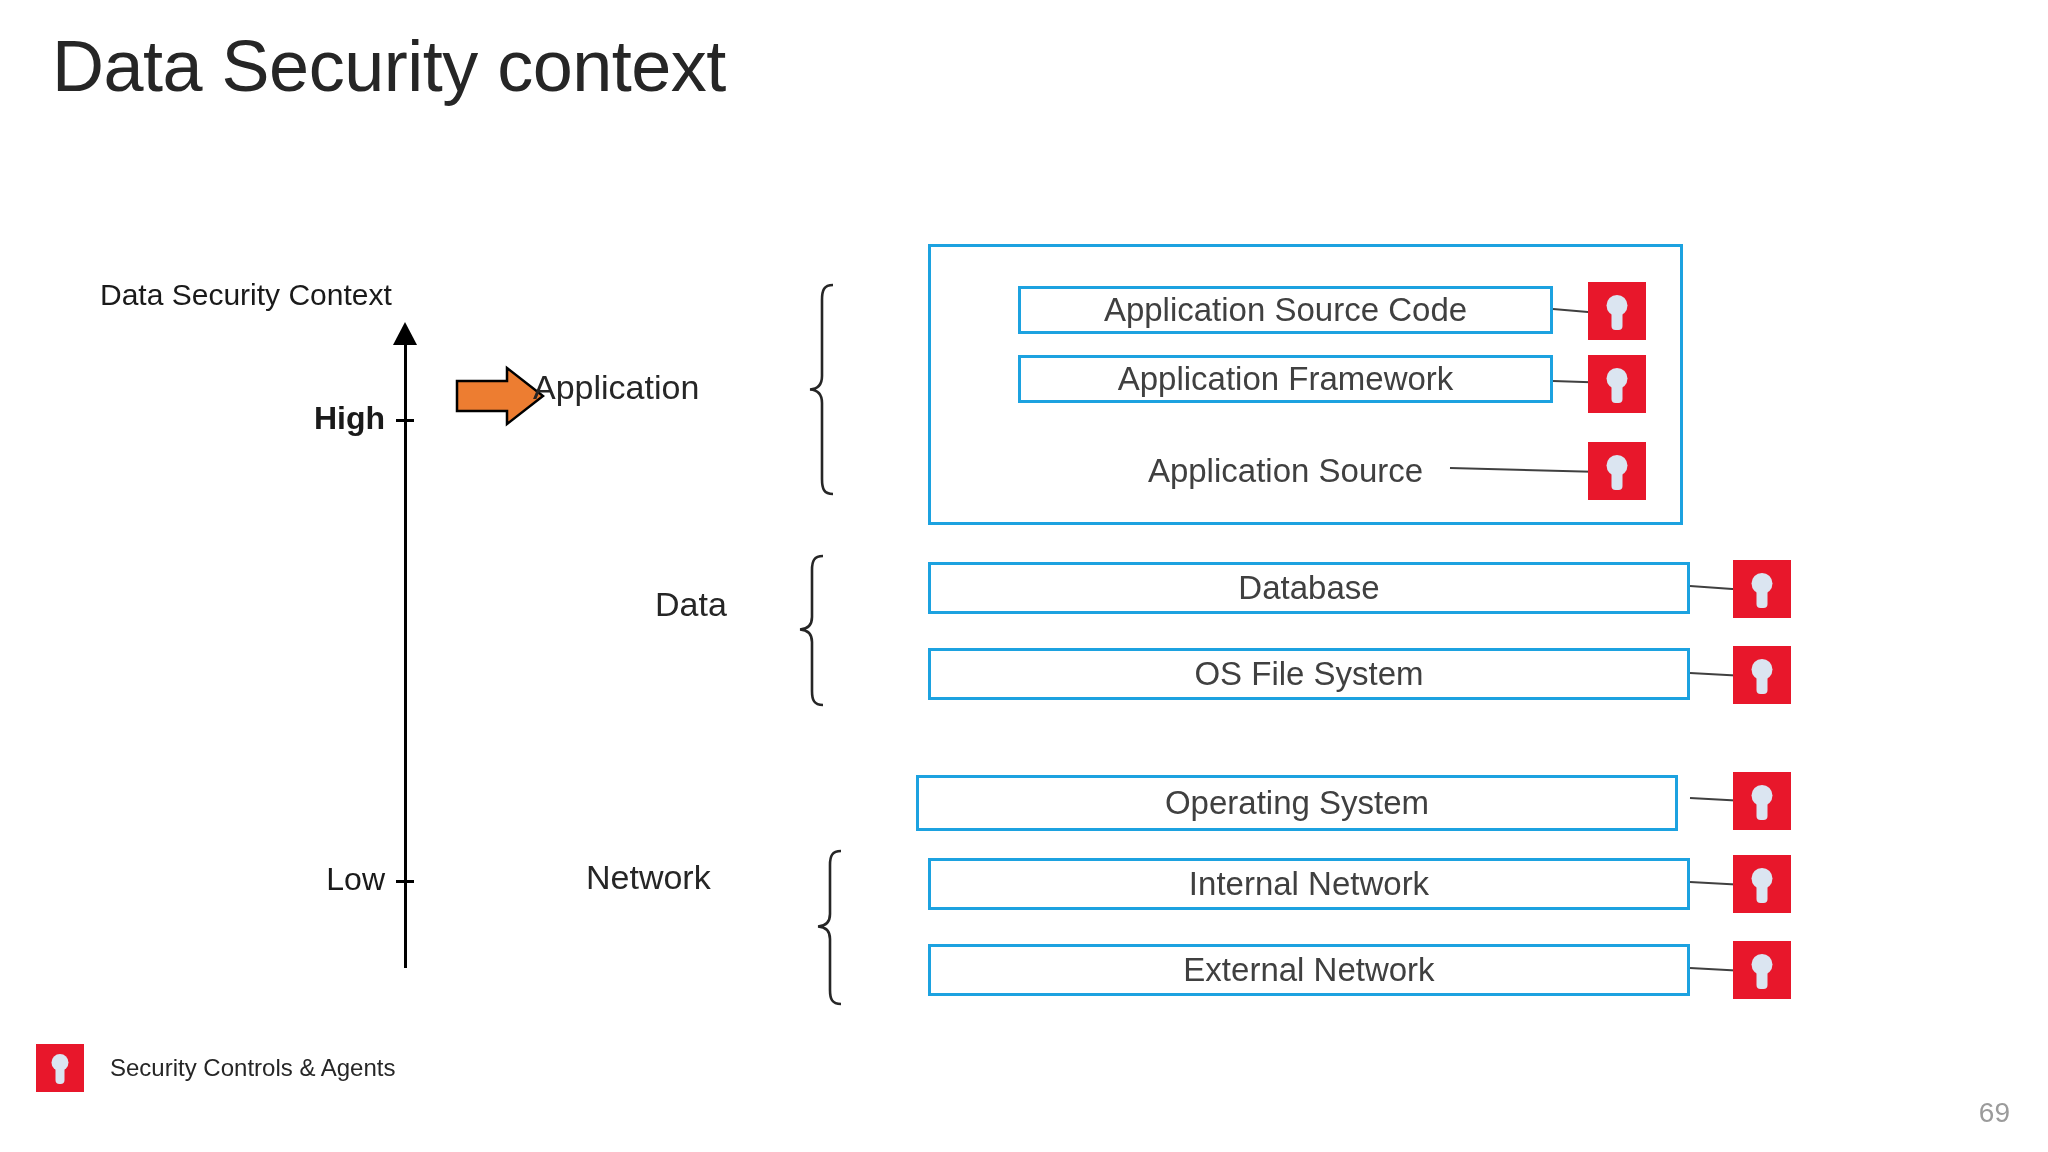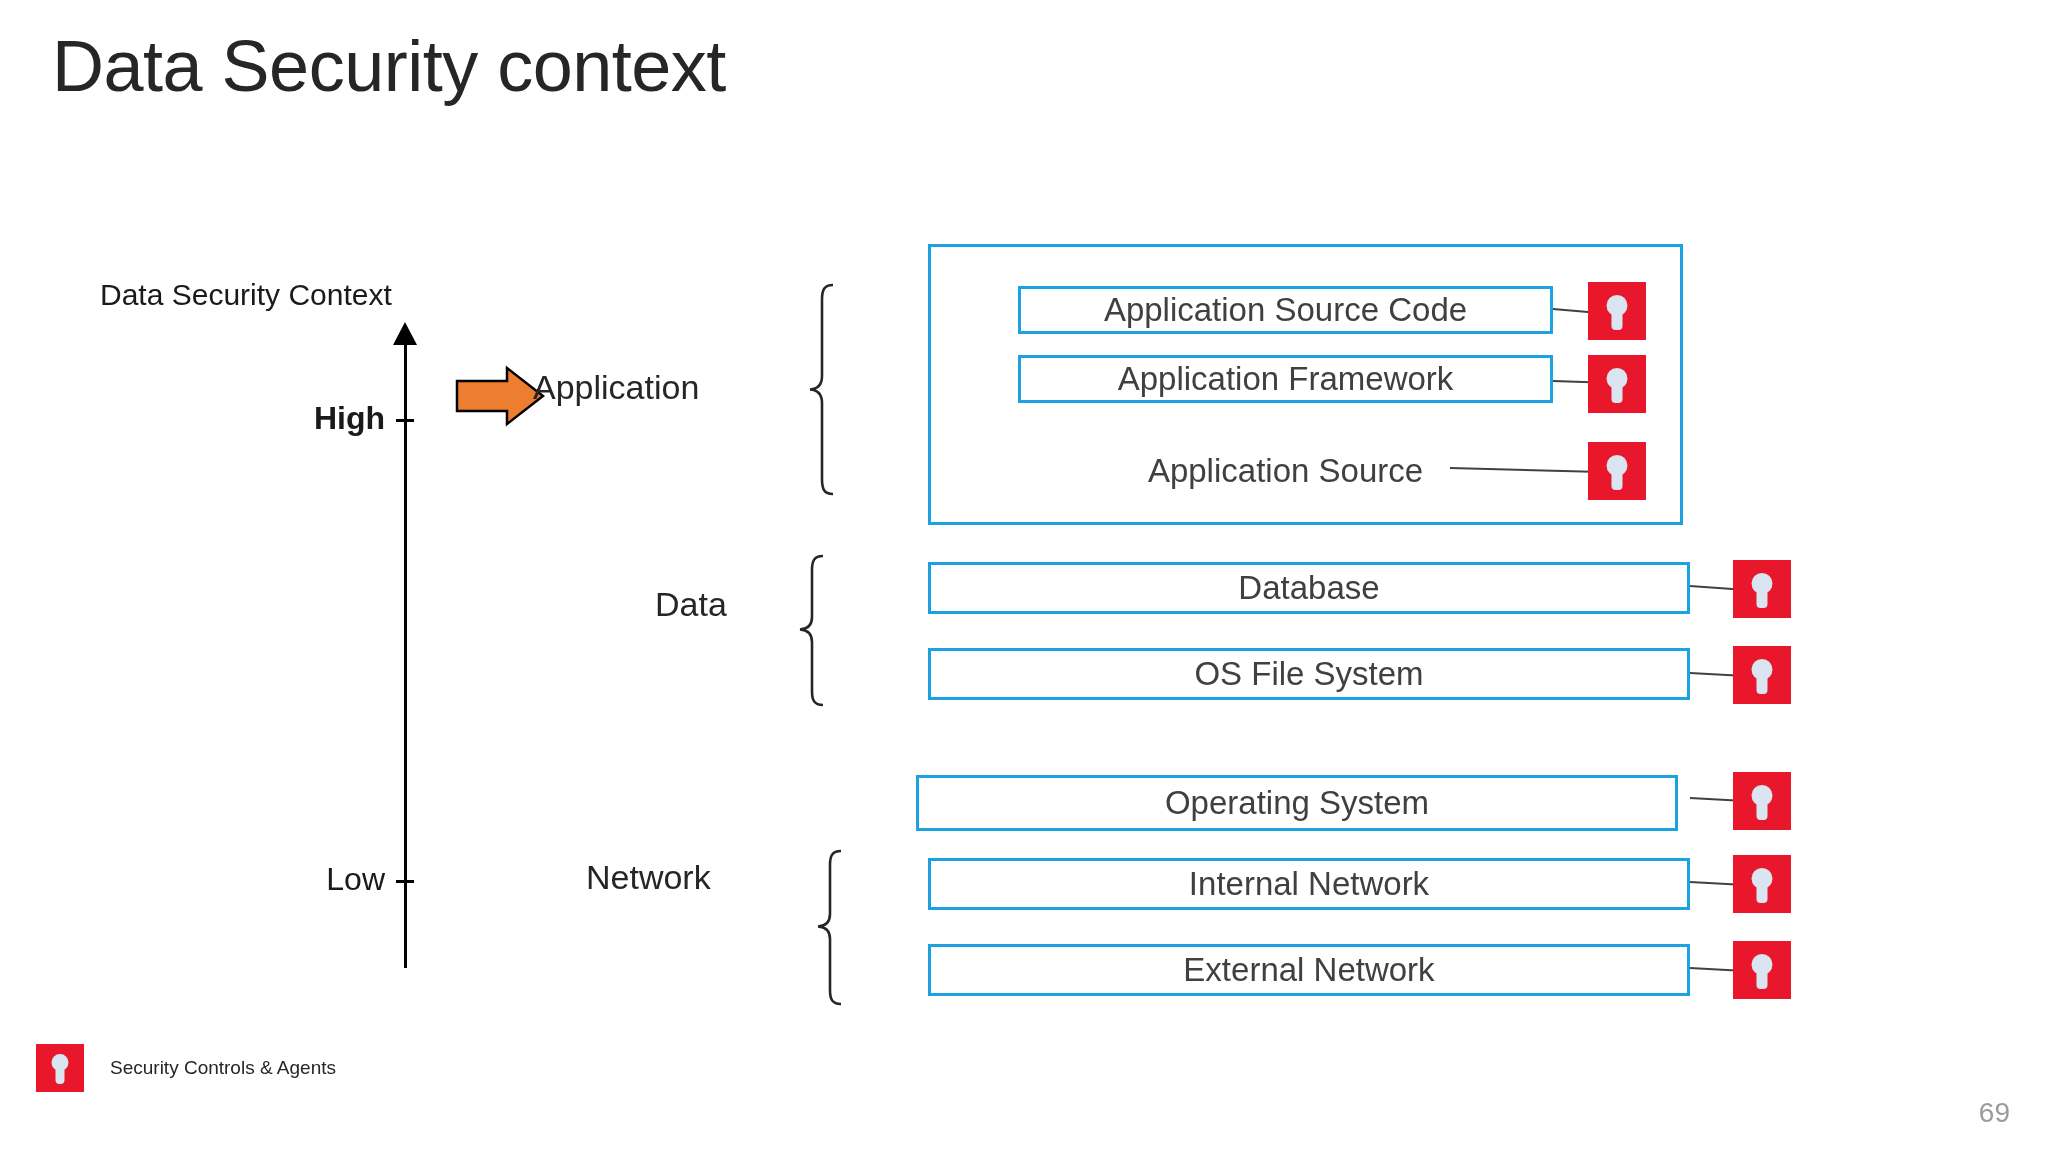--- a/index.html
+++ b/index.html
@@ -169,21 +169,21 @@
   .legend{
     position:absolute;
     left:36px; top:1044px;
     display:flex;align-items:center;
   }
   .legend .lock{position:relative;left:auto;top:auto;width:48px;height:48px;}
   .legend .keyhole{top:10px;width:17px;height:17px;}
   .legend .keystem{top:23px;width:9px;height:17px;}
   .legend-text{
     margin-left:26px;
-    font-size:19px;
+    font-size:24px;
     color:#262626;
     white-space:nowrap;
   }
 
   
   .page-number{
     position:absolute;
     right:38px; bottom:23px;
     font-size:28px;
     color:#9b9b9b;

